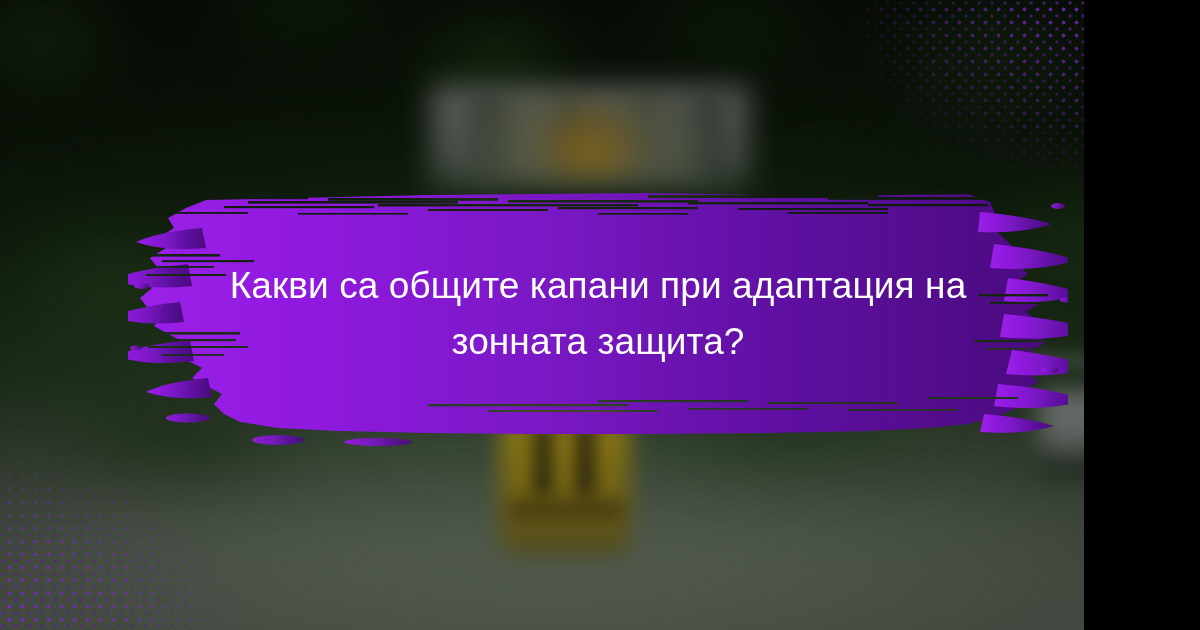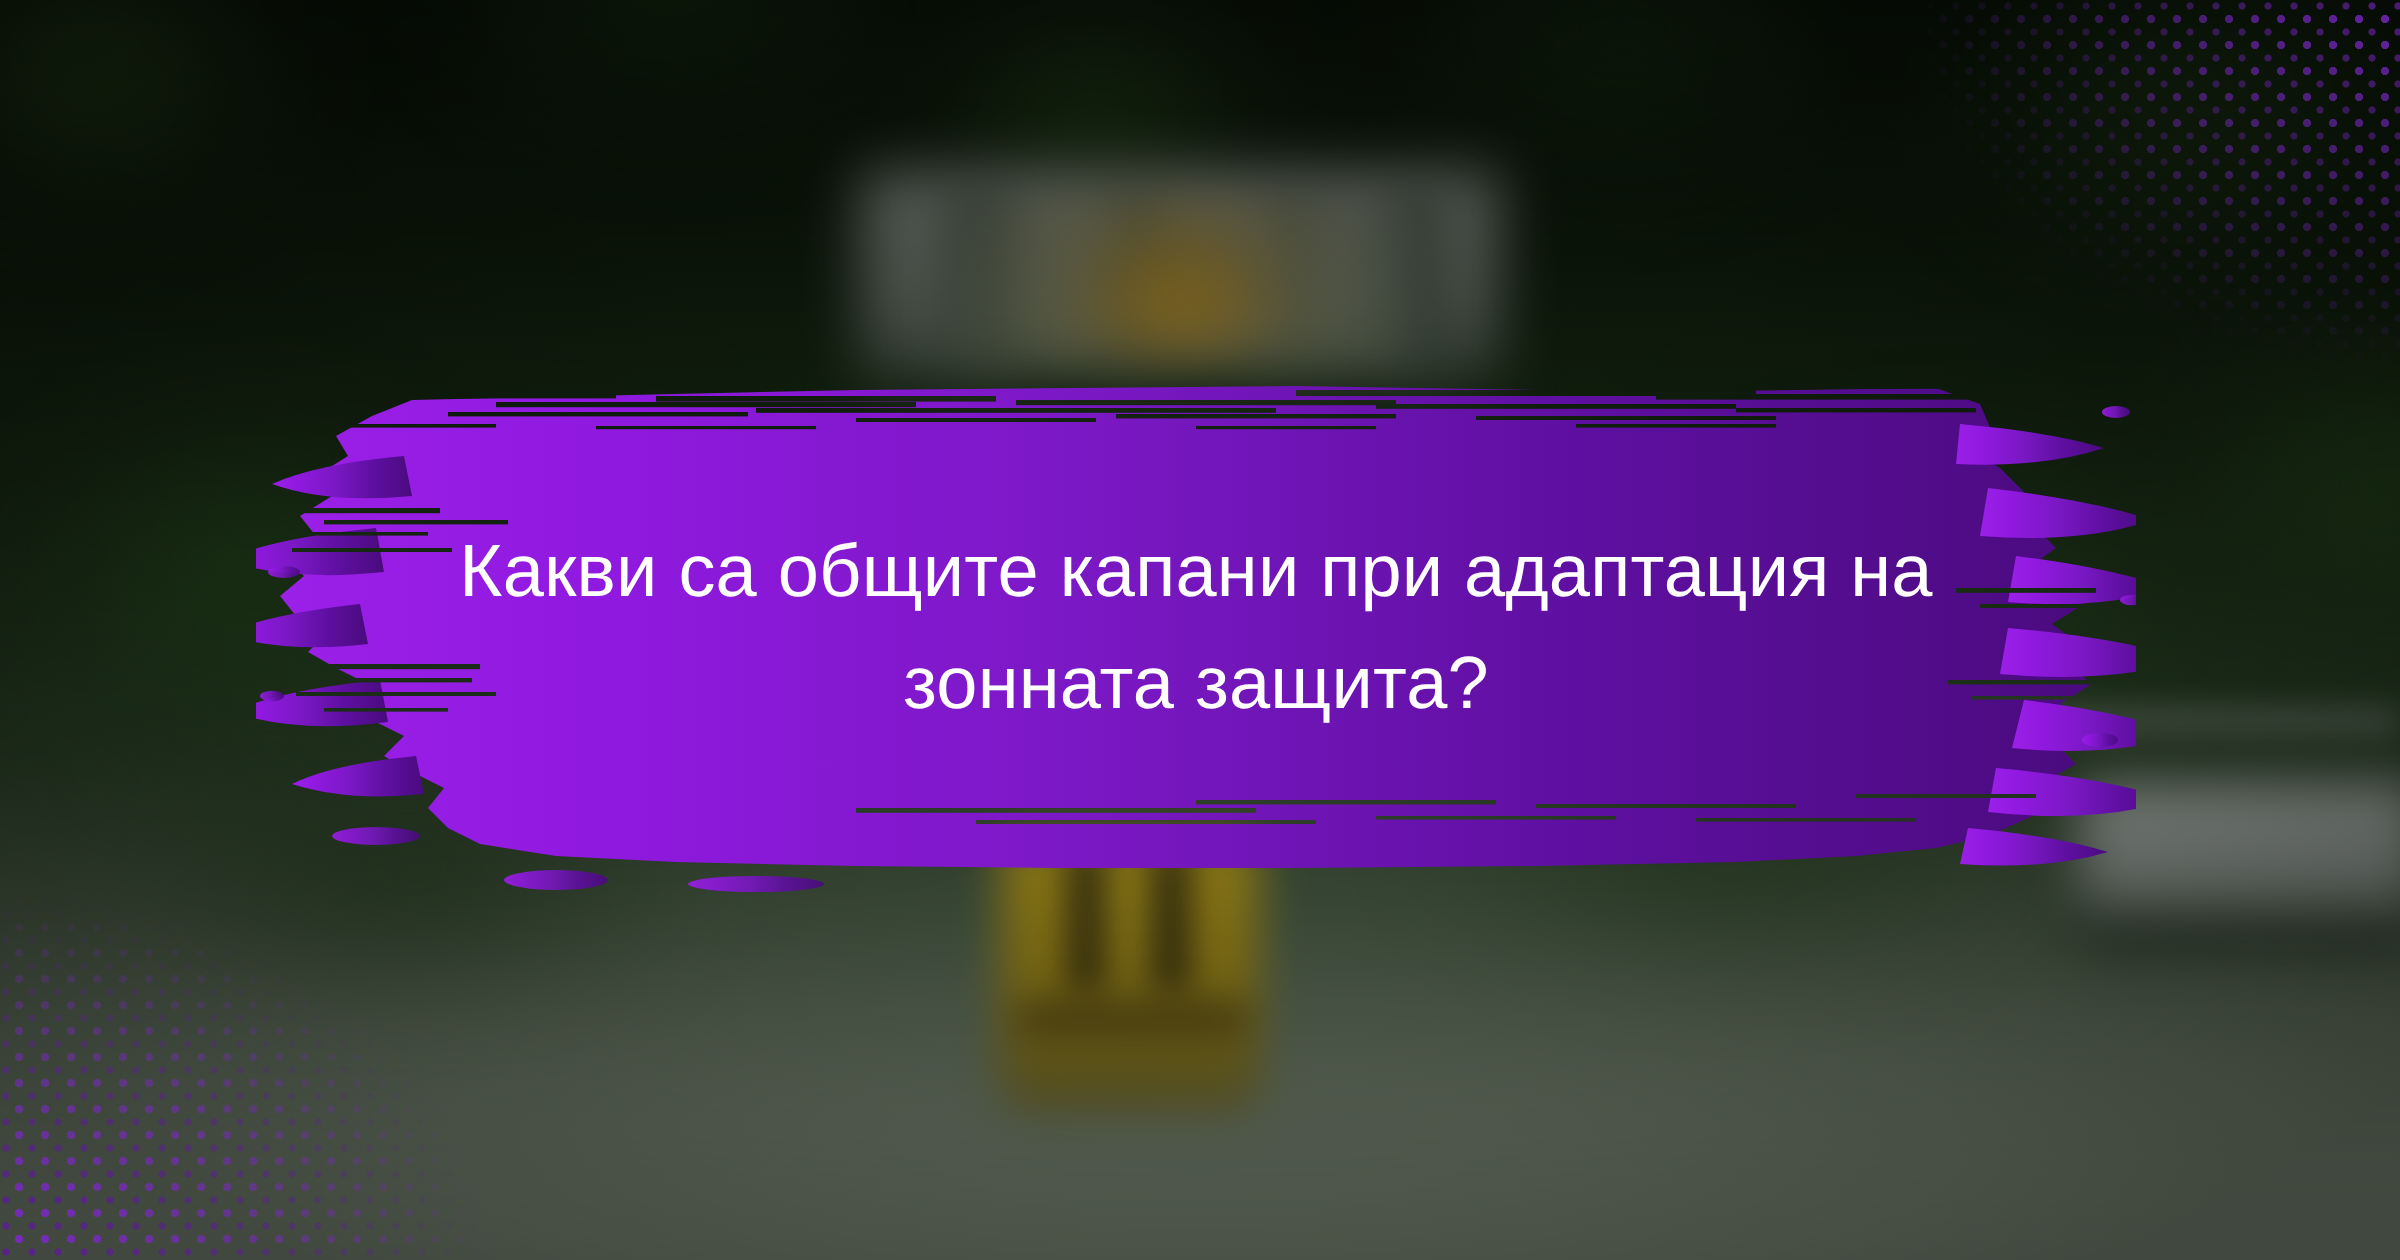--- a/index.html
+++ b/index.html
@@ -7,21 +7,21 @@
     margin: 0;
     padding: 0;
     background: #000;
   }
   body {
     font-family: "Liberation Sans", "DejaVu Sans", sans-serif;
   }
 
   .stage {
     position: relative;
-    width: 1200px;
+    width: 1084px;
     height: 630px;
     overflow: hidden;
     background: #12210f;
   }
 
   
   .photo {
     position: absolute;
     inset: 0;
     overflow: hidden;

